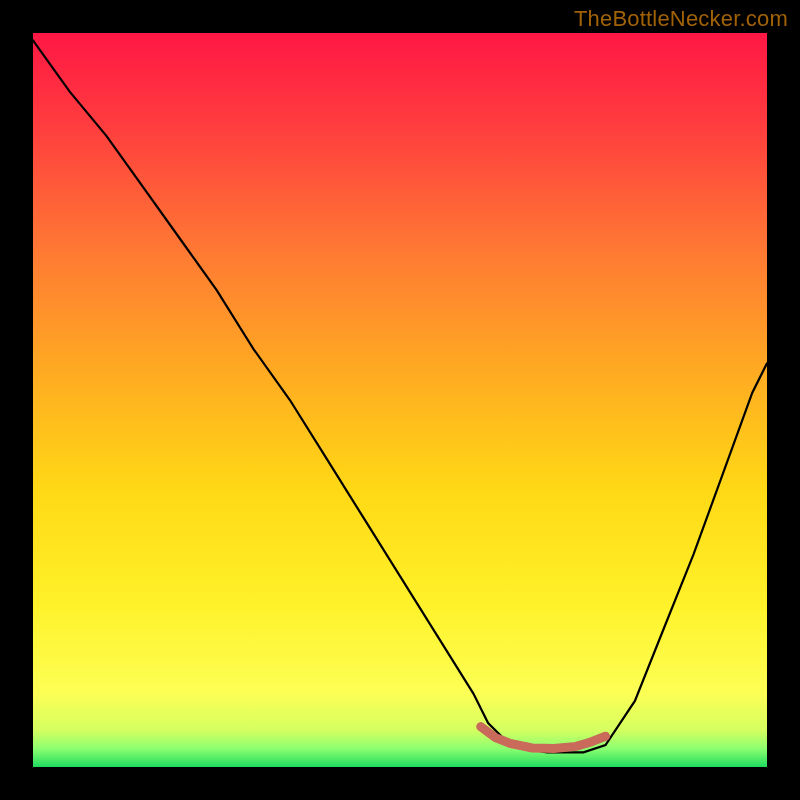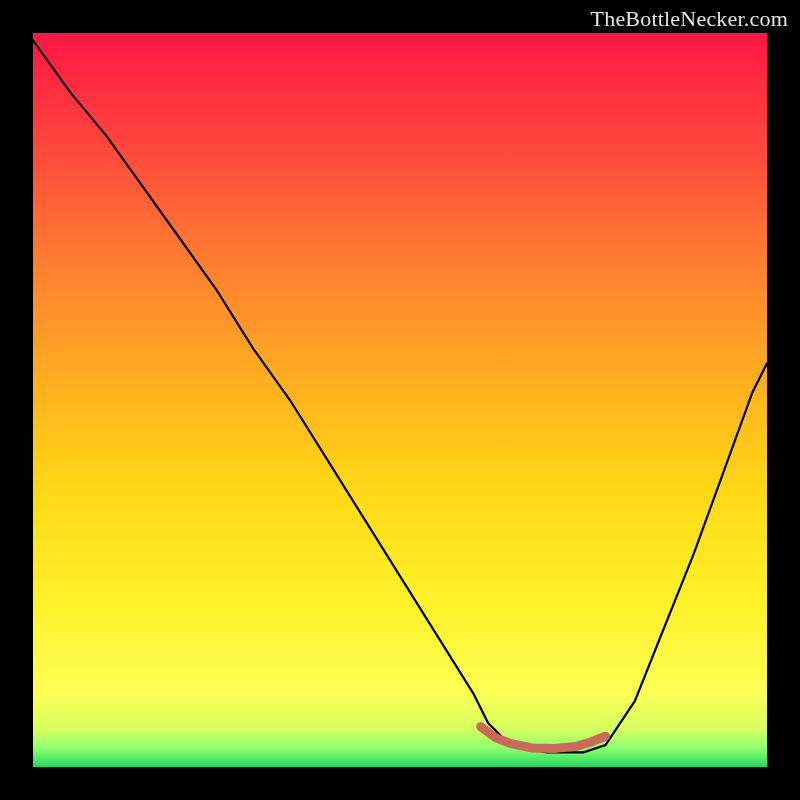--- a/index.html
+++ b/index.html
@@ -8,26 +8,25 @@
     width: 800px;
     height: 800px;
     background: #000;
     overflow: hidden;
     font-family: Arial, Helvetica, sans-serif;
   }
   .watermark {
     position: absolute;
     top: 6px;
     right: 12px;
-    color: #e5e5e5;
+    color: #a16207;
     font-size: 22px;
     font-weight: 500;
     letter-spacing: 0.2px;
     z-index: 3;
-    font-family: Liberation Serif, serif;
   }
   .plot-frame {
     position: absolute;
     left: 33px;
     top: 33px;
     width: 734px;
     height: 734px;
     background: #000;
   }
   .plot-frame svg {

